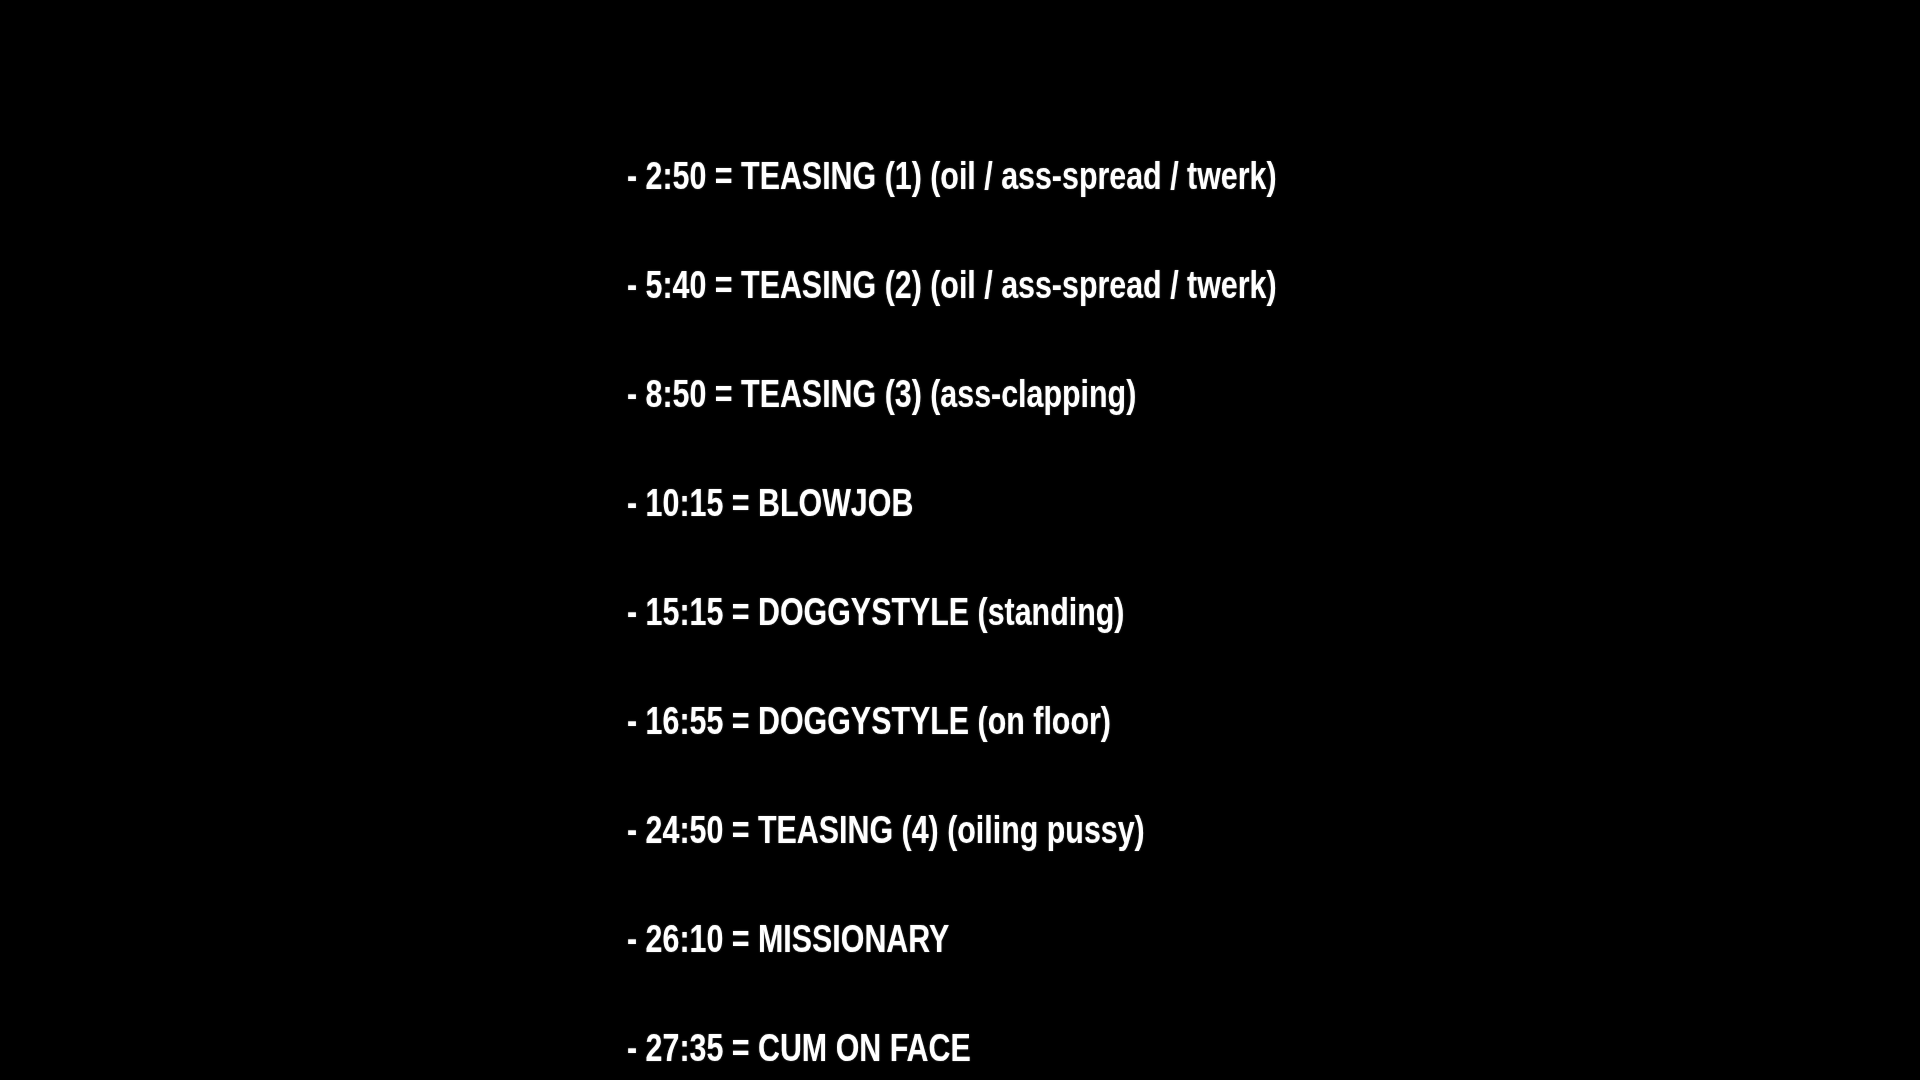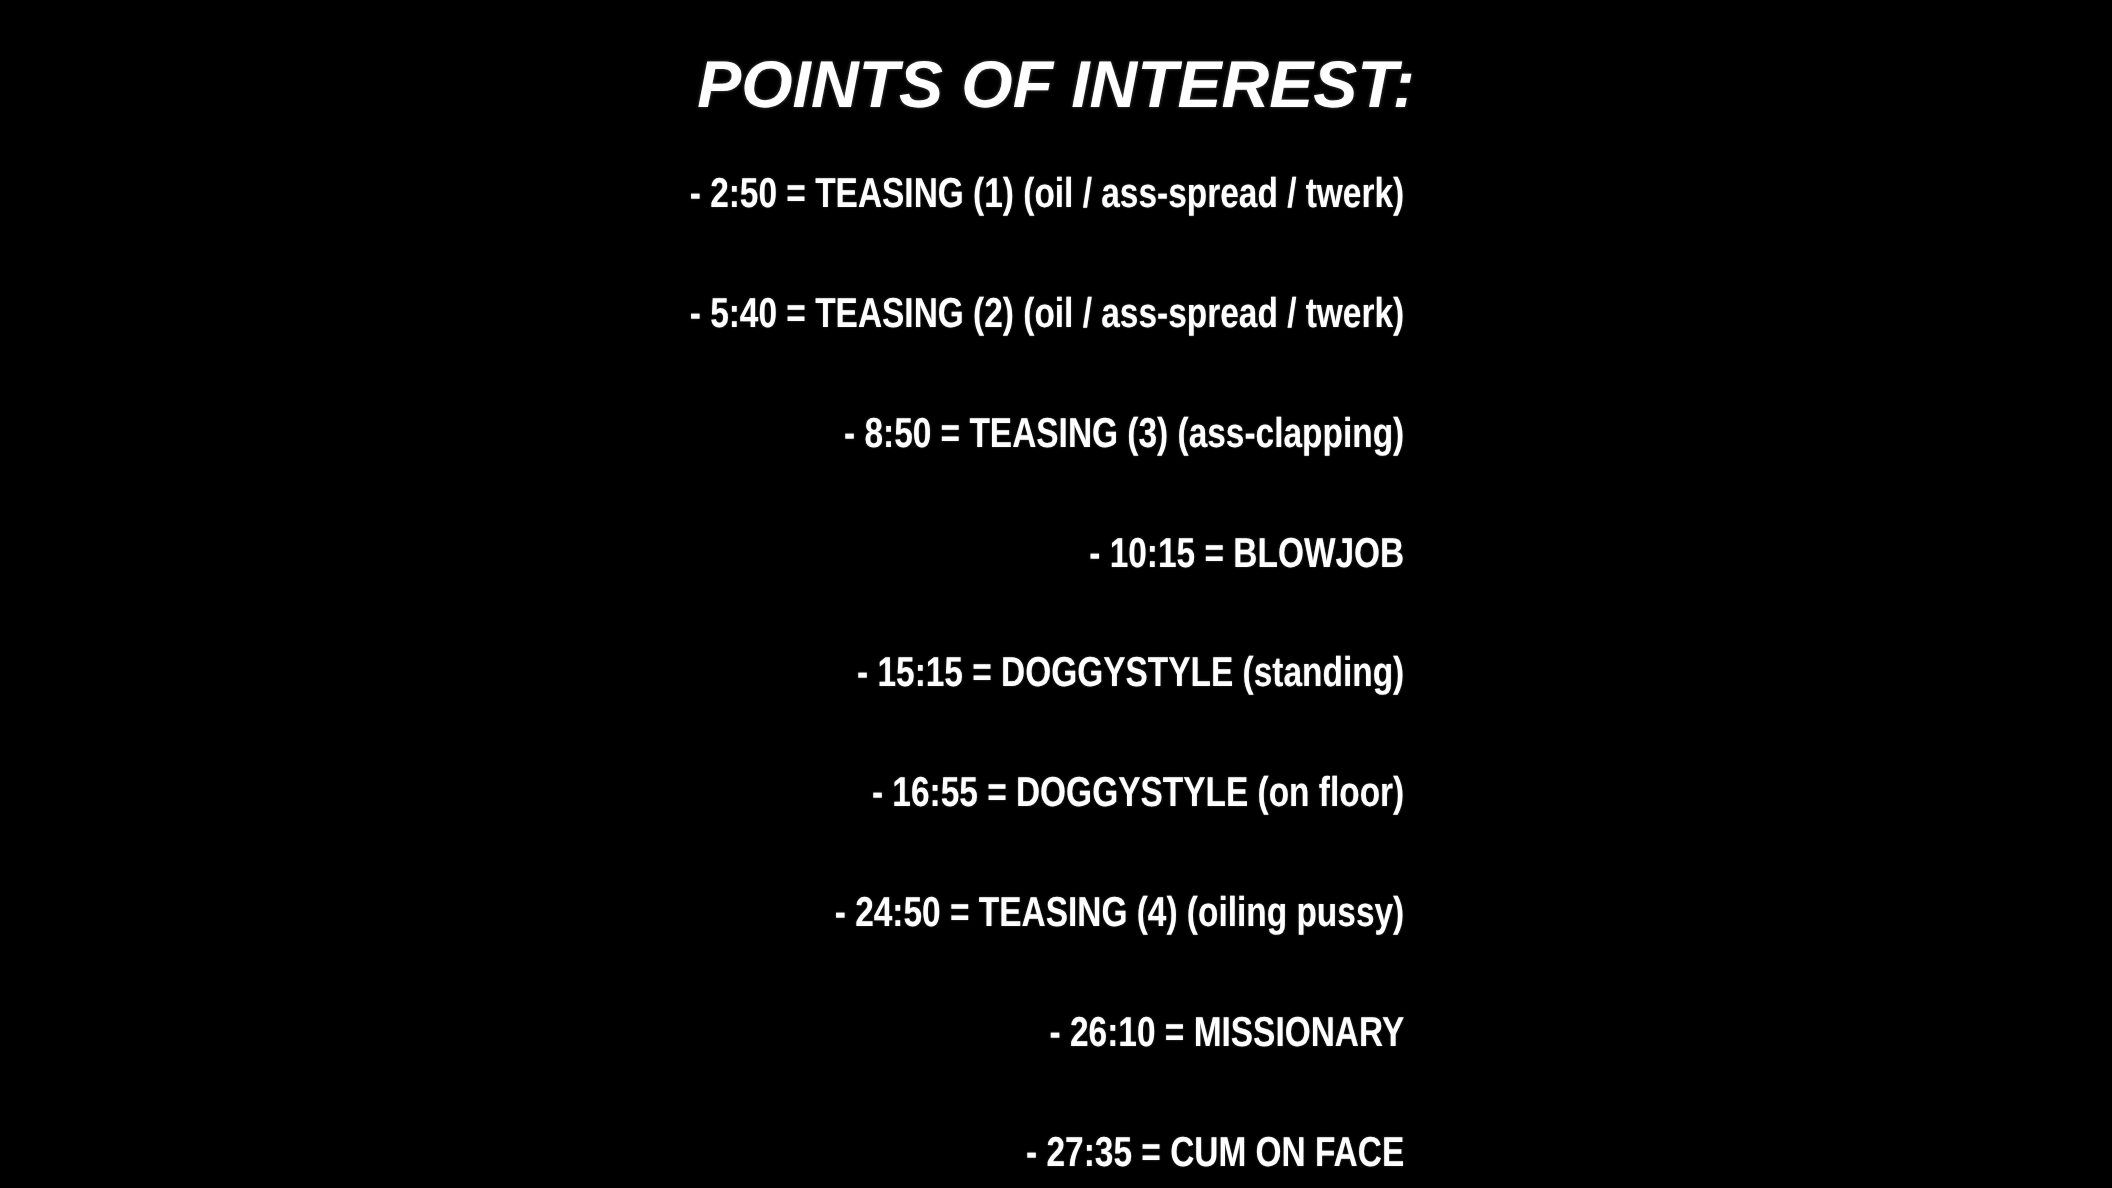--- a/index.html
+++ b/index.html
@@ -35,42 +35,40 @@
     color: #ffffff;
     text-shadow: 0 0 3px rgba(255,255,255,0.35);
   }
   .poi-list {
     position: absolute;
     left: 627px;
     top: 157px;
     margin: 0;
     padding: 0;
     list-style: none;
-    text-align: right;
   }
   .poi-list li {
     font-size: 38px;
     line-height: 38px;
     font-weight: bold;
     white-space: nowrap;
     margin: 0 0 71px 0;
     transform: scaleX(0.8);
     transform-origin: left center;
     color: #ffffff;
     text-shadow: 0 0 2px rgba(255,255,255,0.35);
   }
   .poi-list li:last-child {
     margin-bottom: 0;
   }
 </style>
 </head>
 <body>
 
 <main class="frame">
-  <h1 class="title">POINTS OF INTEREST:</h1>
   <ul class="poi-list">
     <li>- 2:50 = TEASING (1) (oil / ass-spread / twerk)</li>
     <li>- 5:40 = TEASING (2) (oil / ass-spread / twerk)</li>
     <li>- 8:50 = TEASING (3) (ass-clapping)</li>
     <li>- 10:15 = BLOWJOB</li>
     <li>- 15:15 = DOGGYSTYLE (standing)</li>
     <li>- 16:55 = DOGGYSTYLE (on floor)</li>
     <li>- 24:50 = TEASING (4) (oiling pussy)</li>
     <li>- 26:10 = MISSIONARY</li>
     <li>- 27:35 = CUM ON FACE</li>

